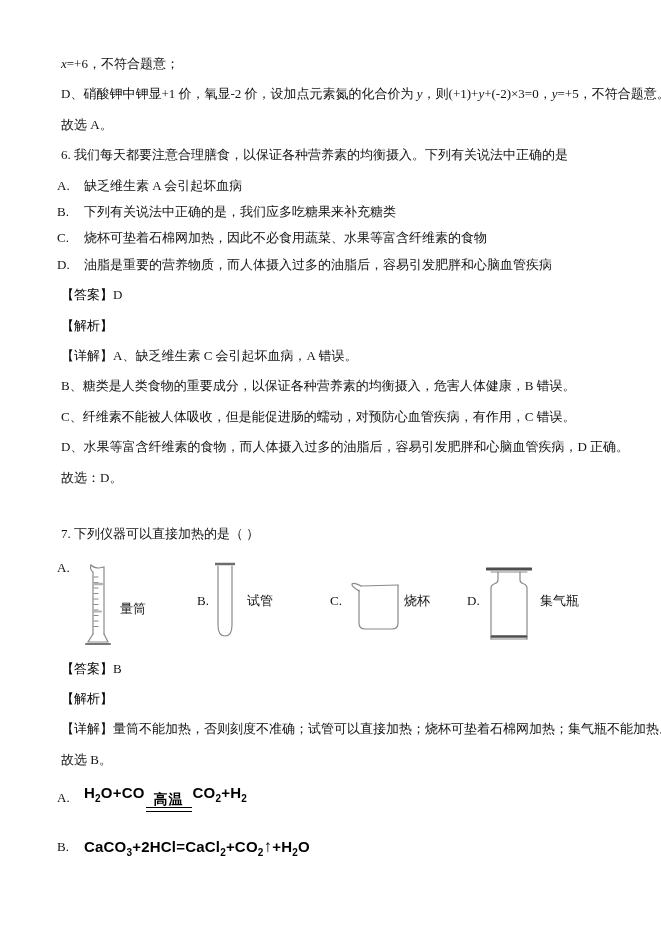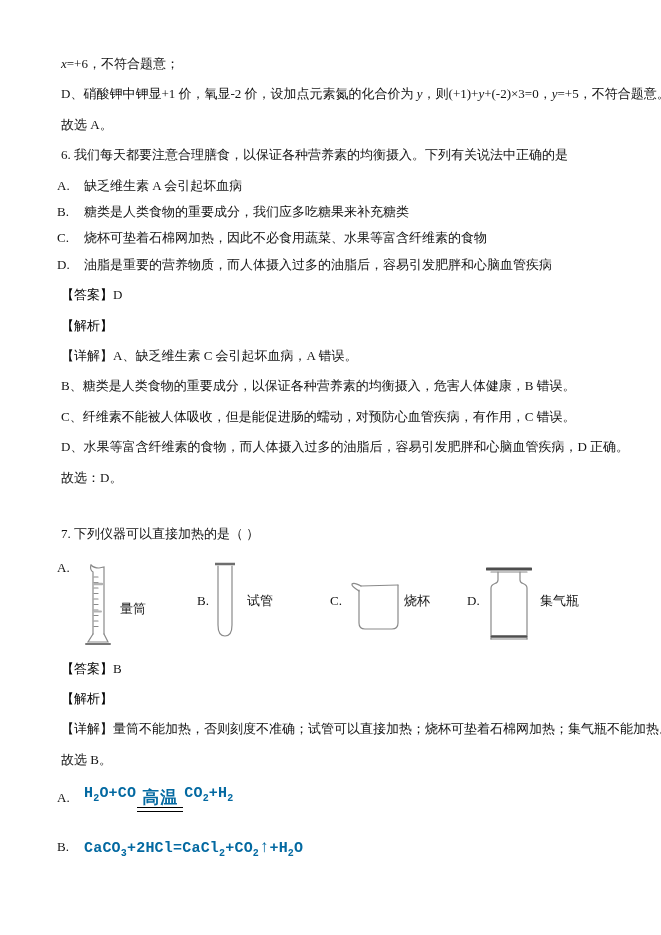--- a/index.html
+++ b/index.html
@@ -21,46 +21,46 @@
   .equip-row .abs { position:absolute; line-height:16px; }
   .equip-svg { position:absolute; }
   .equip-svg path, .equip-svg line { fill:none; stroke:#8a8a8a; stroke-width:1.2; stroke-linecap:round; }
 
   
   .eq-row { display:flex; align-items:center; white-space:nowrap; }
   .eq-row .opt-letter { align-self:center; }
   .eq-a { margin-top:6px; height:38px; }
   .eq-b { margin-top:18px; height:24px; }
   .formula {
-    font-family:Liberation Mono, monospace;
-    font-weight:bold; font-size:15px; color:#0369a1; letter-spacing:0.2px;
+    font-family:Liberation Sans, sans-serif;
+    font-weight:bold; font-size:15px; color:#000000; letter-spacing:0.2px;
   }
   .formula sub { font-size:10px; font-weight:bold; vertical-align:-4px; line-height:0; }
   .cond-stack { display:inline-block; text-align:center; vertical-align:-6px; margin:0 1px; }
-  .cond-text { display:block; font-size:17px; font-weight:bold; line-height:14px; letter-spacing:1px; }
+  .cond-text { display:block; font-size:14px; font-weight:bold; line-height:14px; letter-spacing:1px; }
   .dbl-line { display:block; width:46px; height:3px; border-top:1.6px solid #000; border-bottom:1.6px solid #000; margin-top:1px; }
   .up-arrow { font-size:17px; font-weight:bold; }
 </style>
 </head>
 <body>
 
 <div class="page">
 
   <p class="line"><i class="ivar">x</i><span>=+6，不符合题意；</span></p>
   <p class="line"><span>D、硝酸钾中钾显+1 价，氧显-2 价，设加点元素氮的化合价为 </span><i class="ivar">y</i><span>，则(+1)+</span><i class="ivar">y</i><span>+(-2)×3=0，</span><i class="ivar">y</i><span>=+5，不符合题意。</span></p>
   <p class="line">故选 A。</p>
 
   <p class="line">6. 我们每天都要注意合理膳食，以保证各种营养素的均衡摄入。下列有关说法中正确的是</p>
   <div class="opt">
       <span class="opt-letter">A.</span>
       <span>缺乏维生素 A 会引起坏血病</span>
     </div>
   <div class="opt">
       <span class="opt-letter">B.</span>
-      <span>糖类是人类食物的重要成分，我们应多吃糖果来补充糖类</span>
+      <span>下列有关说法中正确的是，我们应多吃糖果来补充糖类</span>
     </div>
   <div class="opt">
       <span class="opt-letter">C.</span>
       <span>烧杯可垫着石棉网加热，因此不必食用蔬菜、水果等富含纤维素的食物</span>
     </div>
   <div class="opt">
       <span class="opt-letter">D.</span>
       <span>油脂是重要的营养物质，而人体摄入过多的油脂后，容易引发肥胖和心脑血管疾病</span>
     </div>
   <p class="line"><span class="blue">【答案】</span><span>D</span></p>

